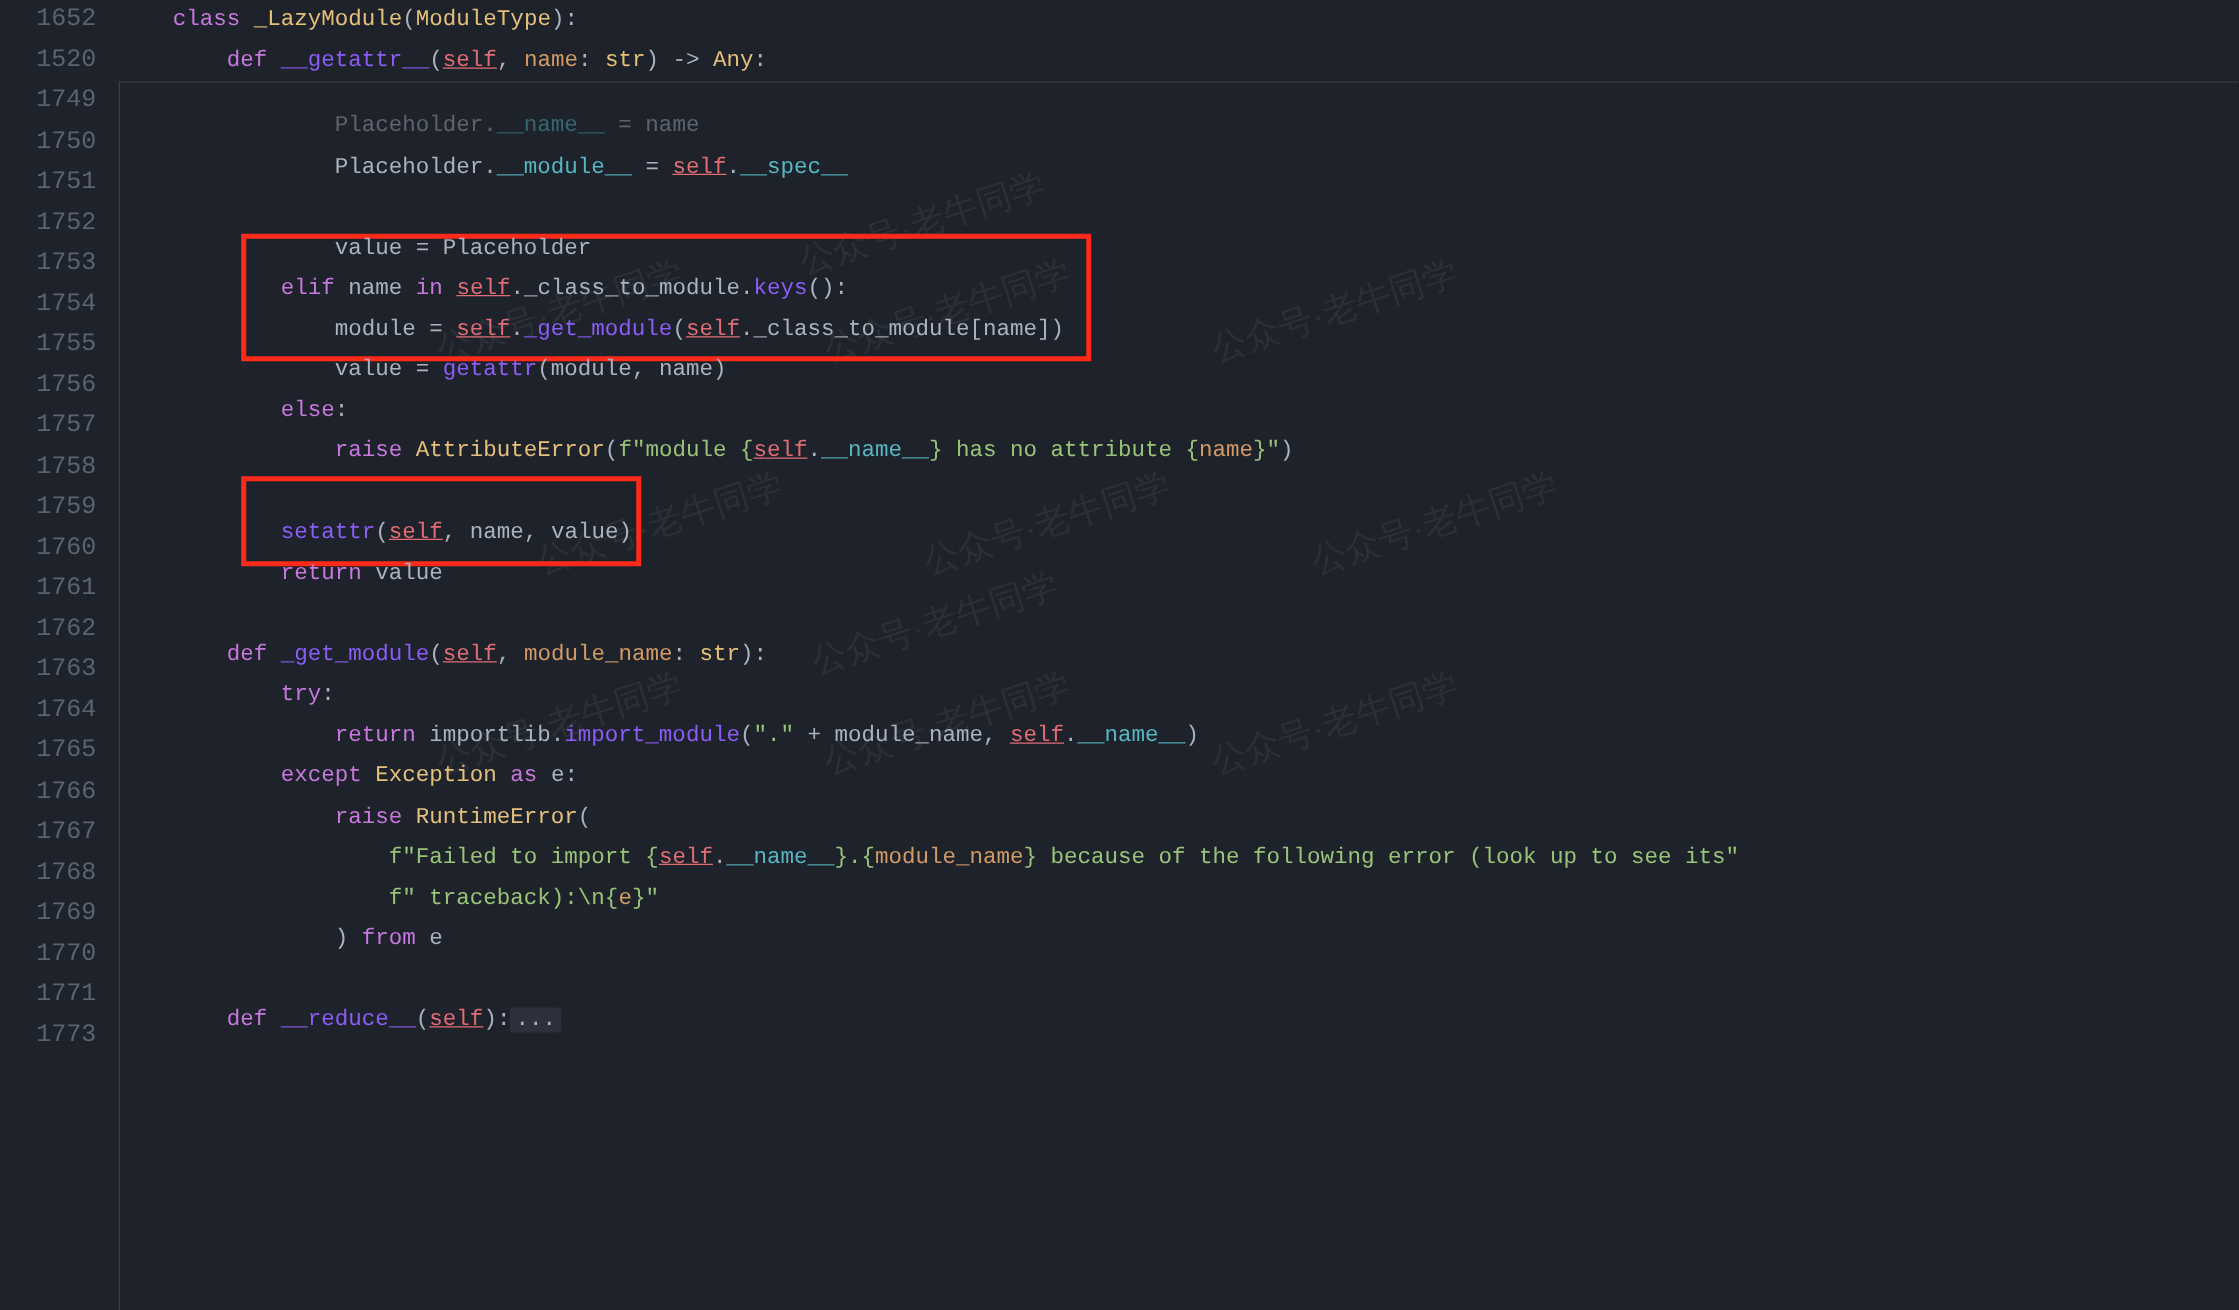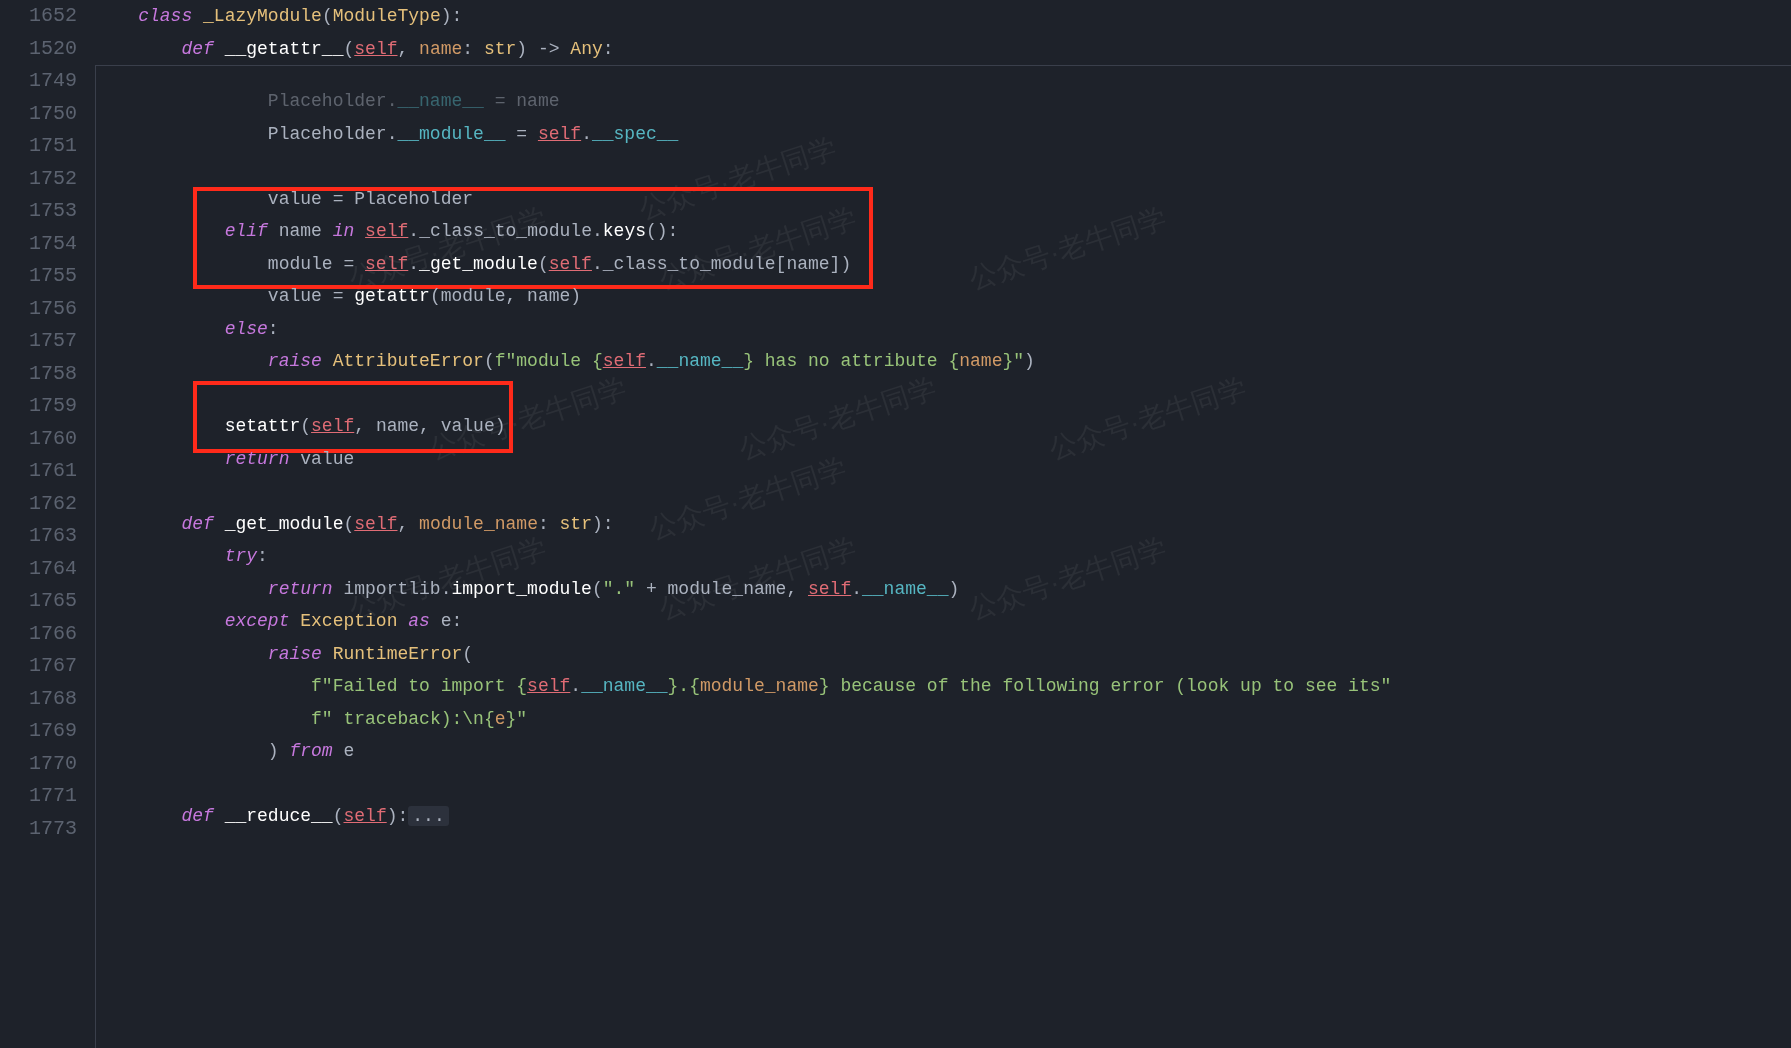--- a/index.html
+++ b/index.html
@@ -43,22 +43,22 @@
     position: relative;
   }
   .code-line {
     height: 32.5px;
     line-height: 32.5px;
     white-space: pre;
     position: relative;
   }
   .sticky { background: #1e222a; }
   
-  .kw   { color: #c678dd; font-style: italic; }           
-  .fn   { color: #ffffff; }           
+  .kw   { color: #c678dd; }           
+  .fn   { color: #8b5cf6; }           
   .cls  { color: #e5c07b; }           
   .self { color: #e06c75; text-decoration: underline; }           
   .str  { color: #98c379; }           
   .dun  { color: #56b6c2; }
   .prm  { color: #d19a66; }           
   .norm { color: #abb2bf; }
   .expr { color: #d19a66; }           
 
   .indent-guide {
     position: absolute;

